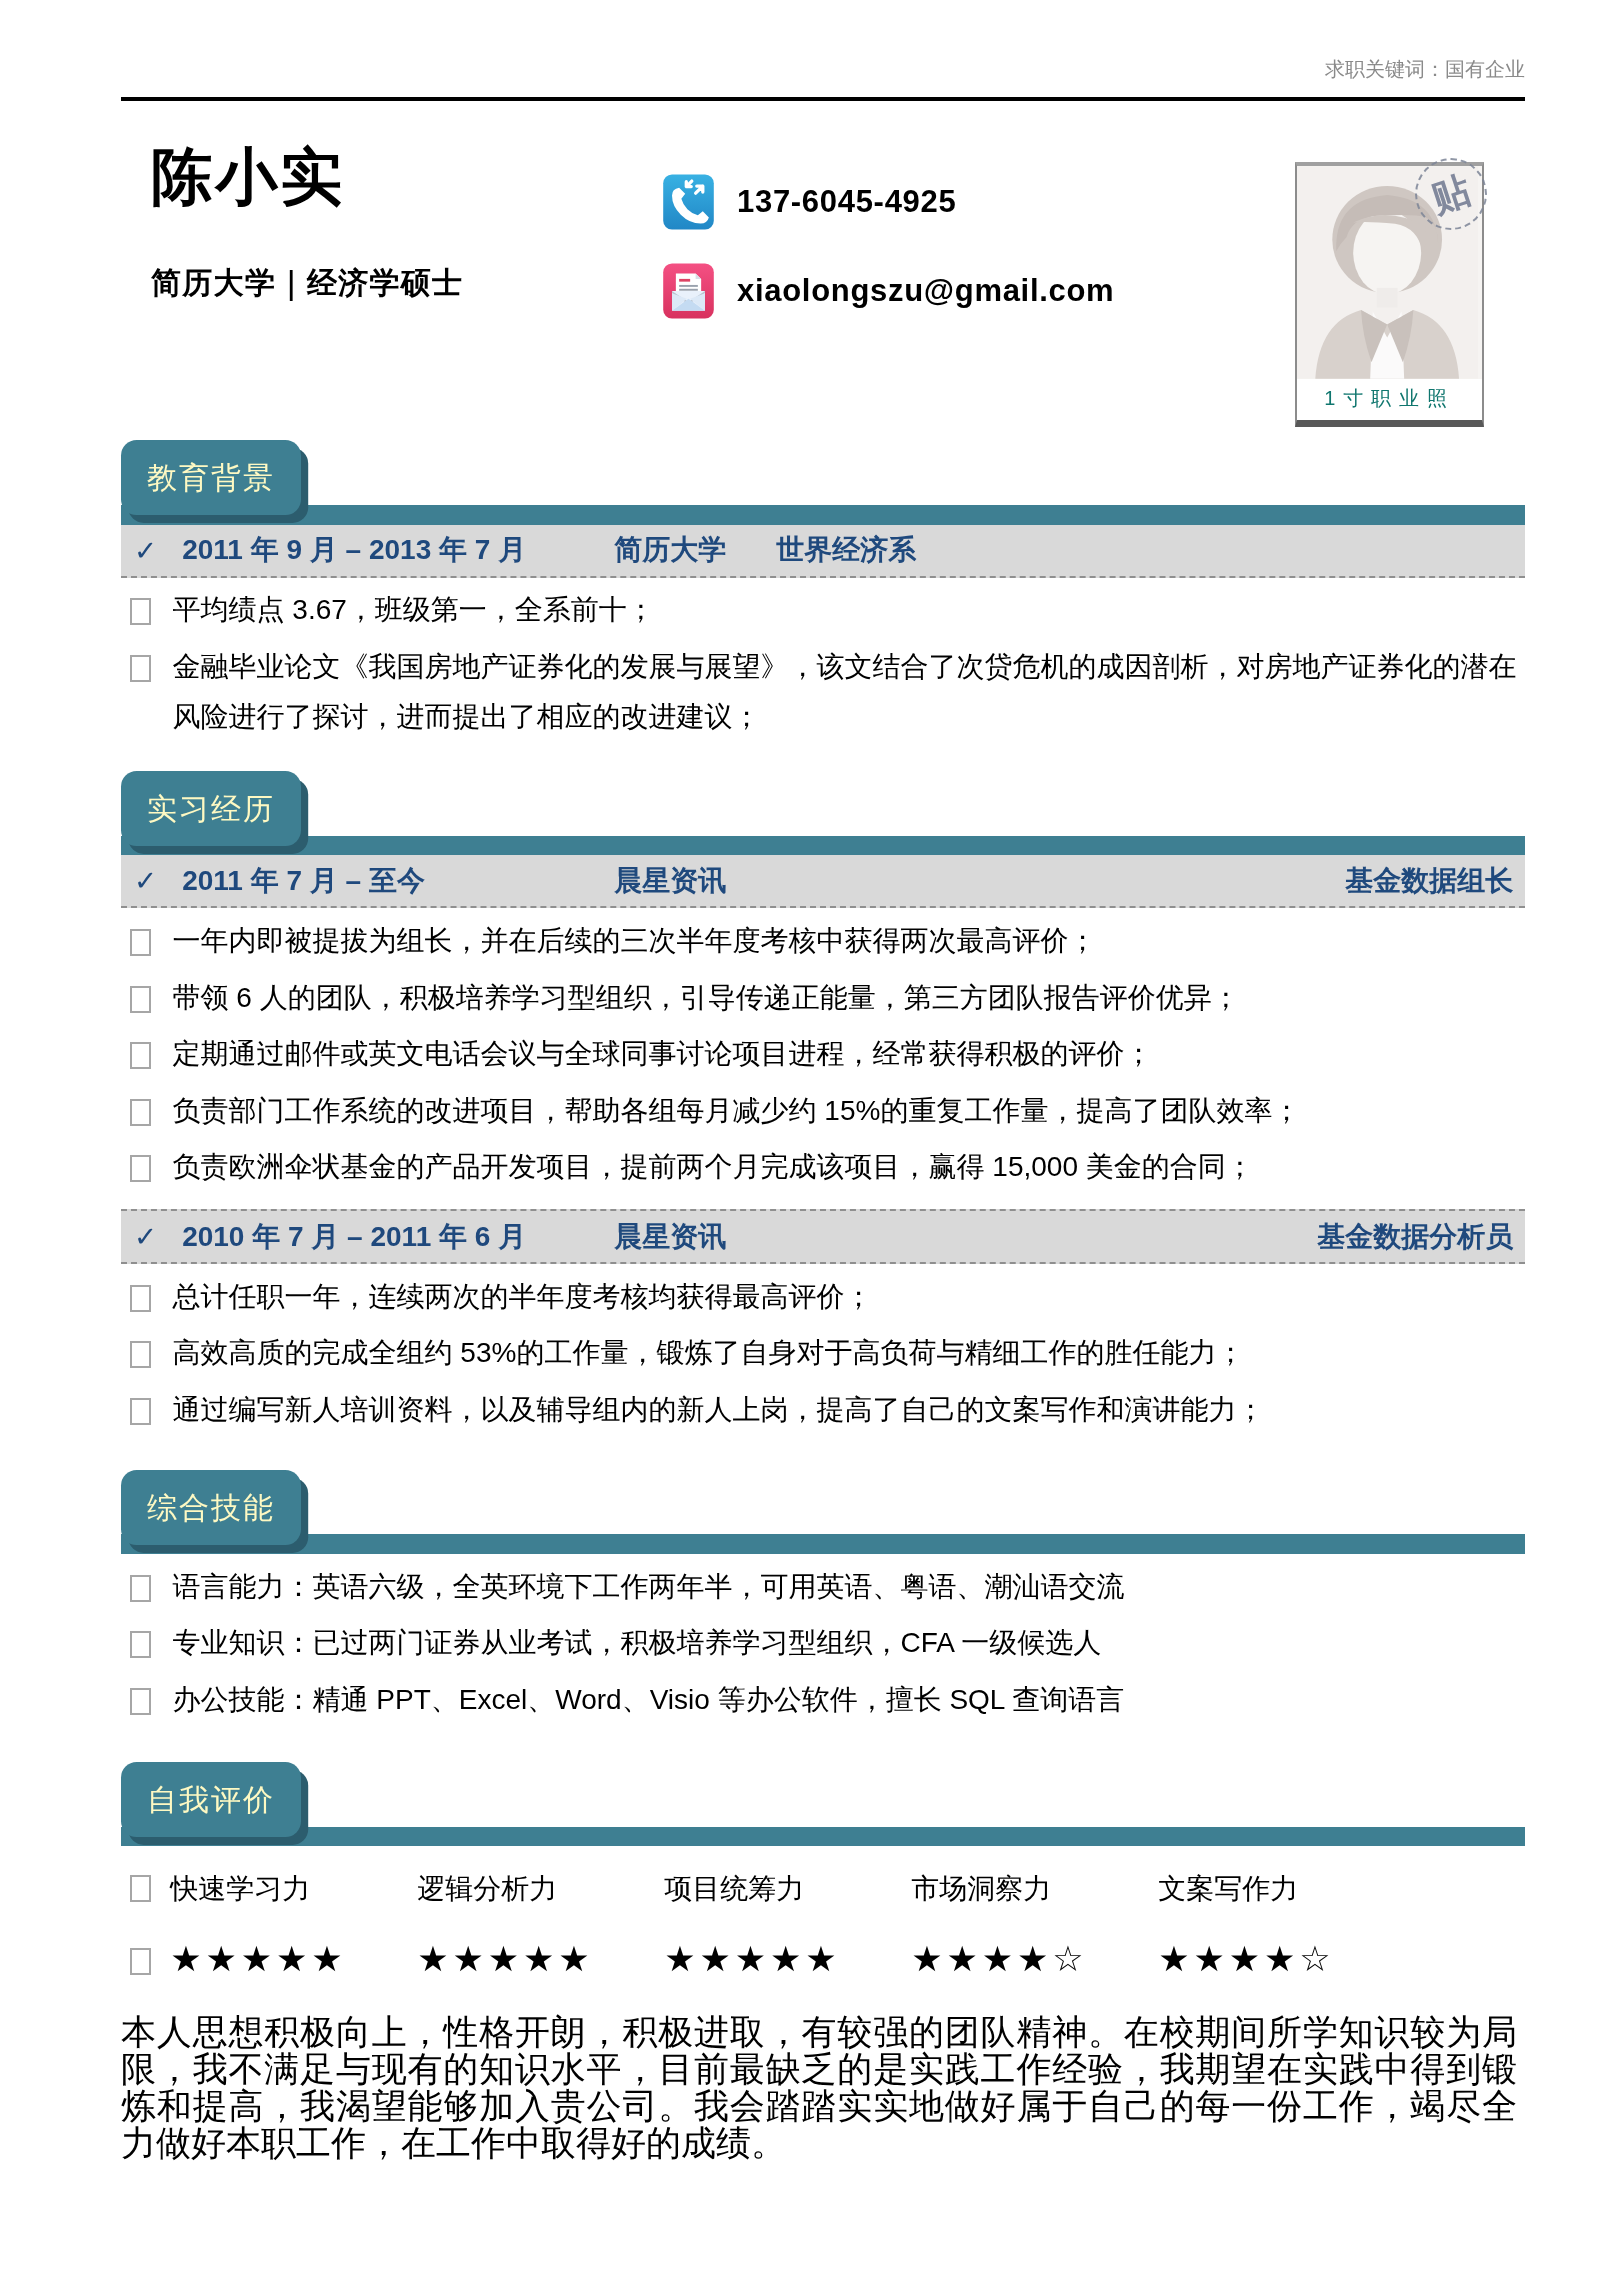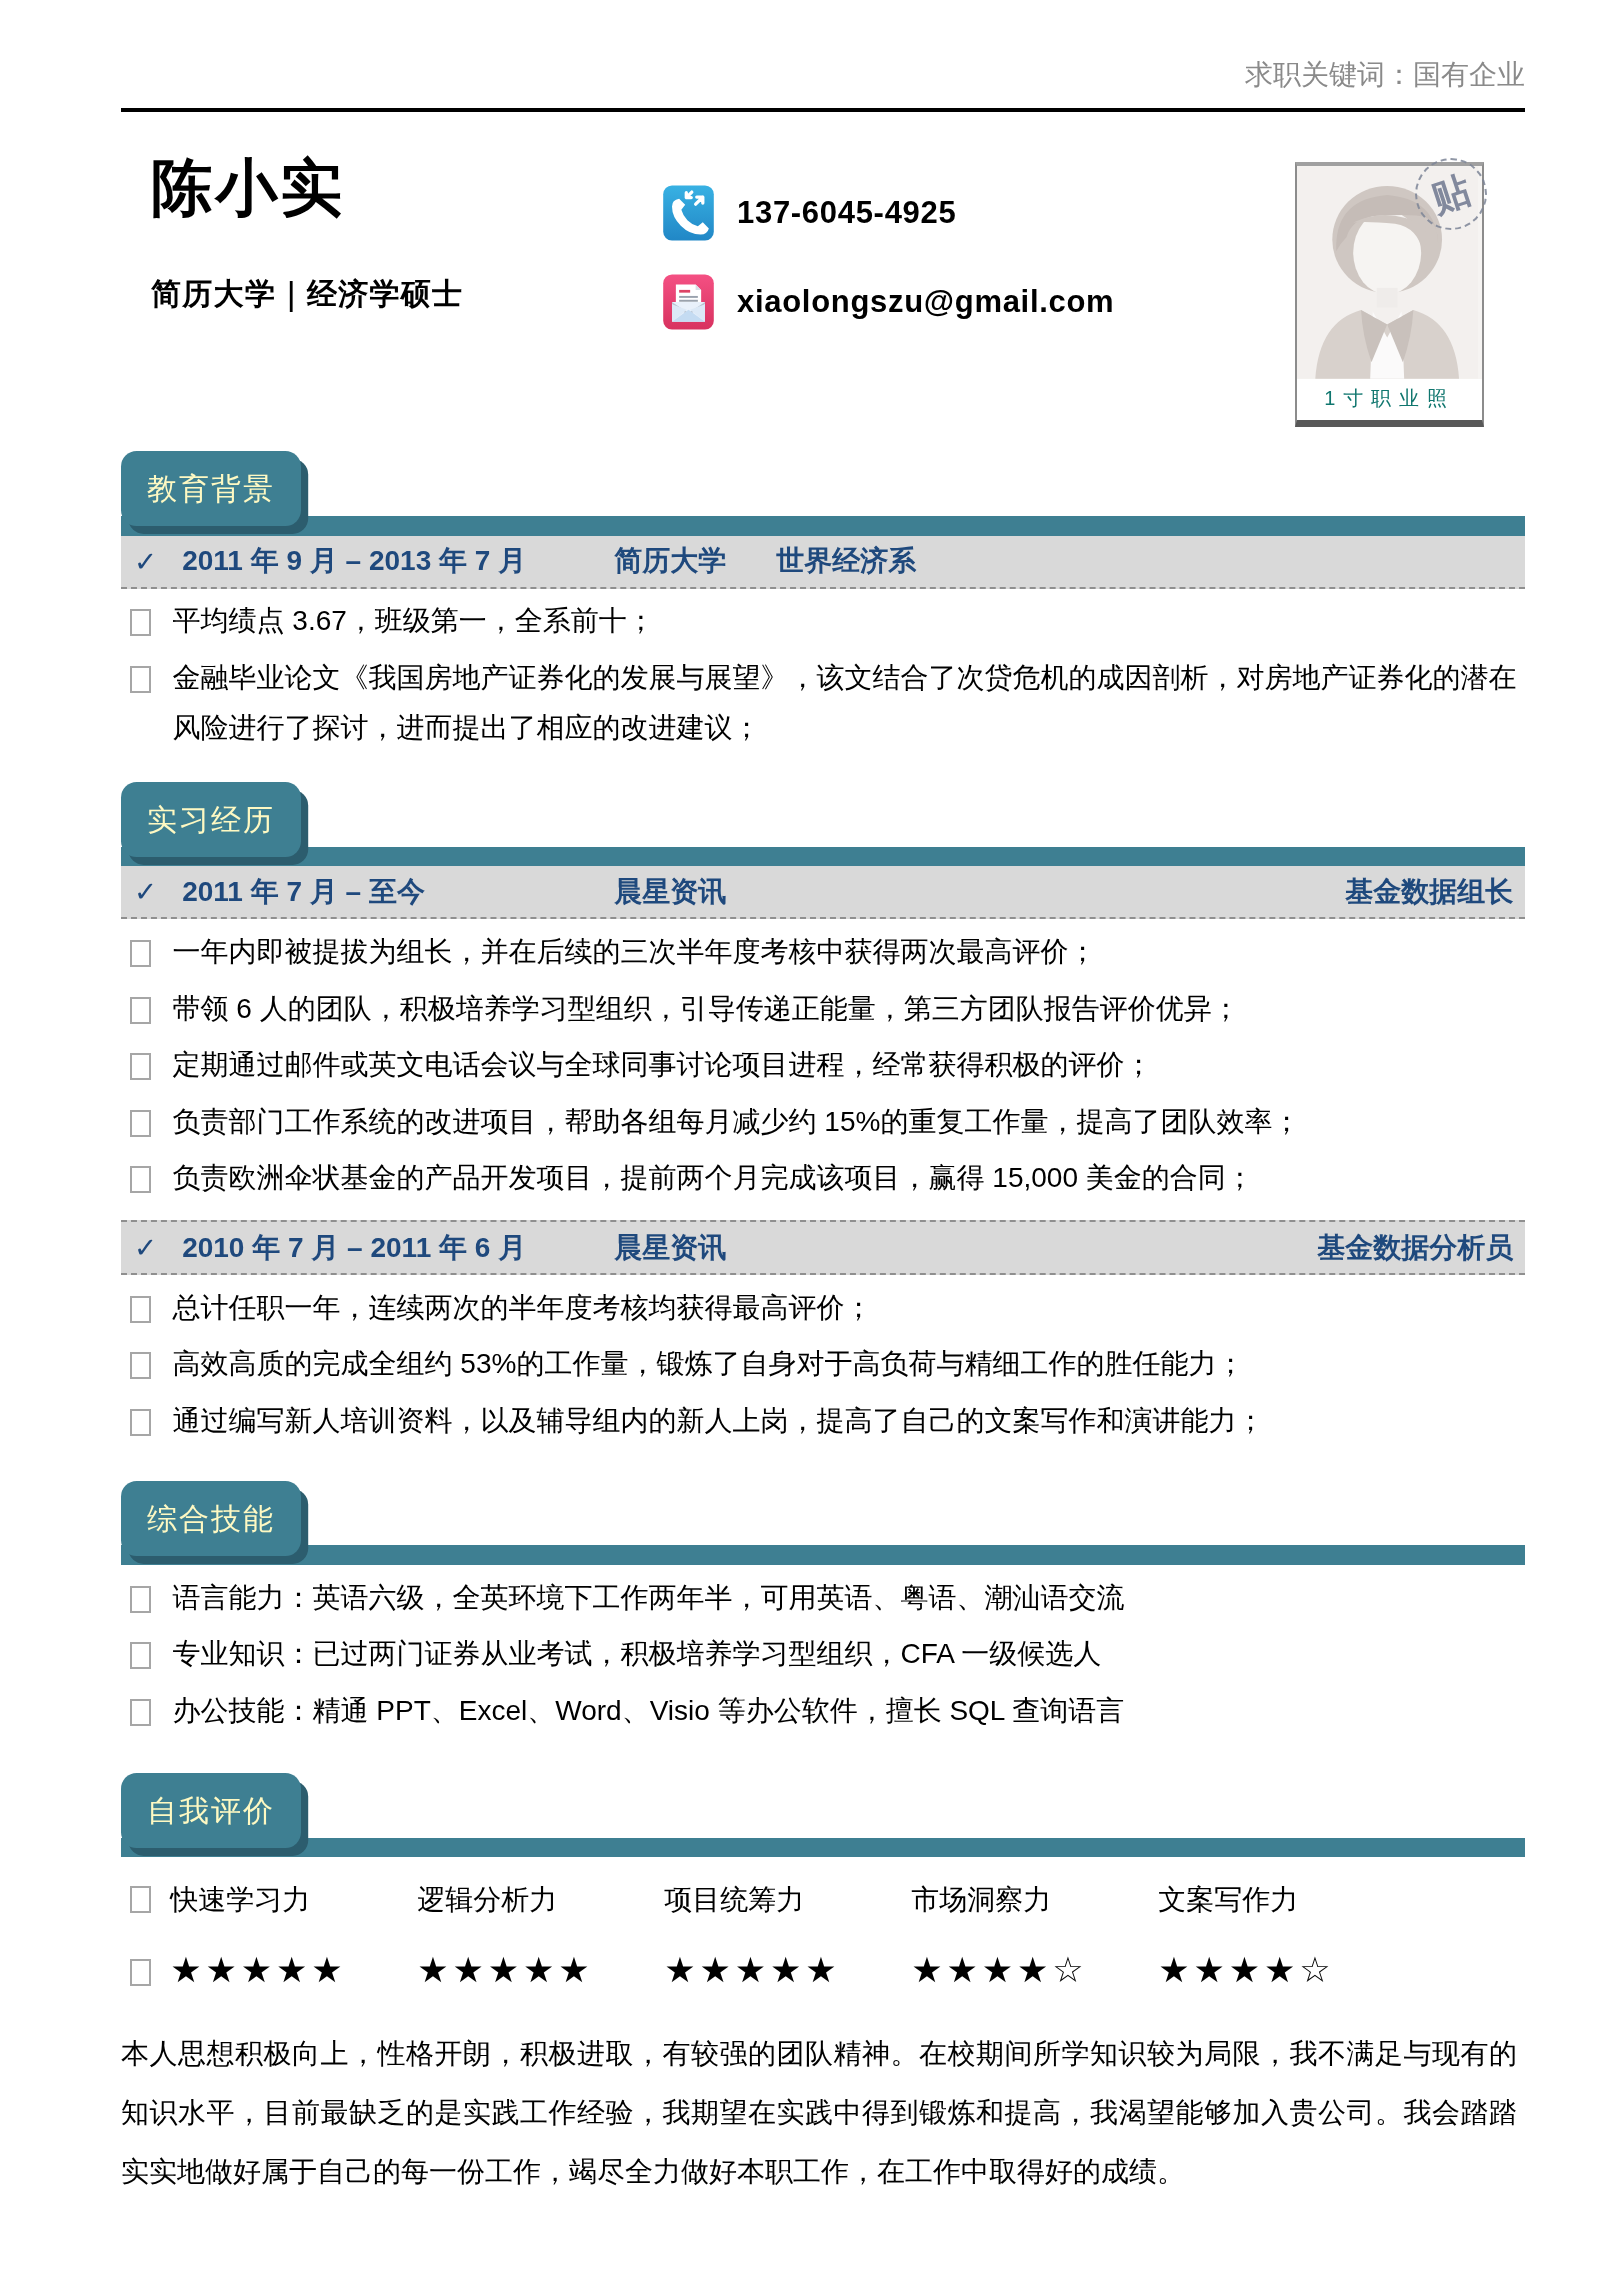--- a/index.html
+++ b/index.html
@@ -4,21 +4,21 @@
 <style>
   html,body{margin:0;padding:0;background:#ffffff;}
   body{
     width:1622px;height:2295px;position:relative;
     font-family:"Liberation Sans","DejaVu Sans",sans-serif;
     color:#000;-webkit-font-smoothing:antialiased;
   }
   .content{position:relative;padding:56px 97px 0 121px;}
 
   
-  .keyword{text-align:right;color:#8a8a8a;font-size:28px;font-family:"Liberation Serif","DejaVu Serif",serif;}
+  .keyword{text-align:right;color:#8a8a8a;font-size:20px;font-family:"Liberation Serif","DejaVu Serif",serif;}
   .toprule{height:0;border:none;border-top:4.6px solid #000;margin:14.4px 0 0 0;}
 
   
   .header{position:relative;height:272px;margin-left:30px;}
   .name{font-size:62px;font-weight:bold;margin:34px 0 0 0;letter-spacing:2.6px;}
   .subtitle{font-size:30px;font-weight:bold;margin-top:44px;letter-spacing:1.3px;}
   .contact{position:absolute;left:510px;top:38px;}
   .contact-row{display:flex;align-items:center;margin-bottom:31px;}
   .cicon{width:55px;height:58px;display:inline-block;flex:0 0 auto;}
   .cicon svg{display:block;}
@@ -65,21 +65,21 @@
   .sec-exp .bullets{margin-bottom:0;}
 
   
   .abilities,.stars-row{display:flex;align-items:flex-start;font-size:28px;}
   .abilities{margin-top:23.6px;}
   .stars-row{margin-top:31px;}
   .acol{width:247px;flex:0 0 auto;}
   .stars-row .acol{font-size:35px;letter-spacing:3.9px;white-space:nowrap;}
   .rowsq{flex:0 0 auto;width:16.4px;height:23px;border:2.6px solid #a6a6a6;margin:5.2px 19.6px 0 9.2px;}
   .stars-row .rowsq{margin-top:9.2px;}
-  .summary{font-size:28px;line-height:59px;text-align:justify;margin:34px 8px 0 0;}
+  .summary{font-size:35px;line-height:37px;text-align:justify;margin:34px 8px 0 0;}
 </style>
 </head>
 <body>
 
 <div class="content">
 
   <div class="keyword">求职关键词：国有企业</div>
   <hr class="toprule">
 
   <div class="header">

